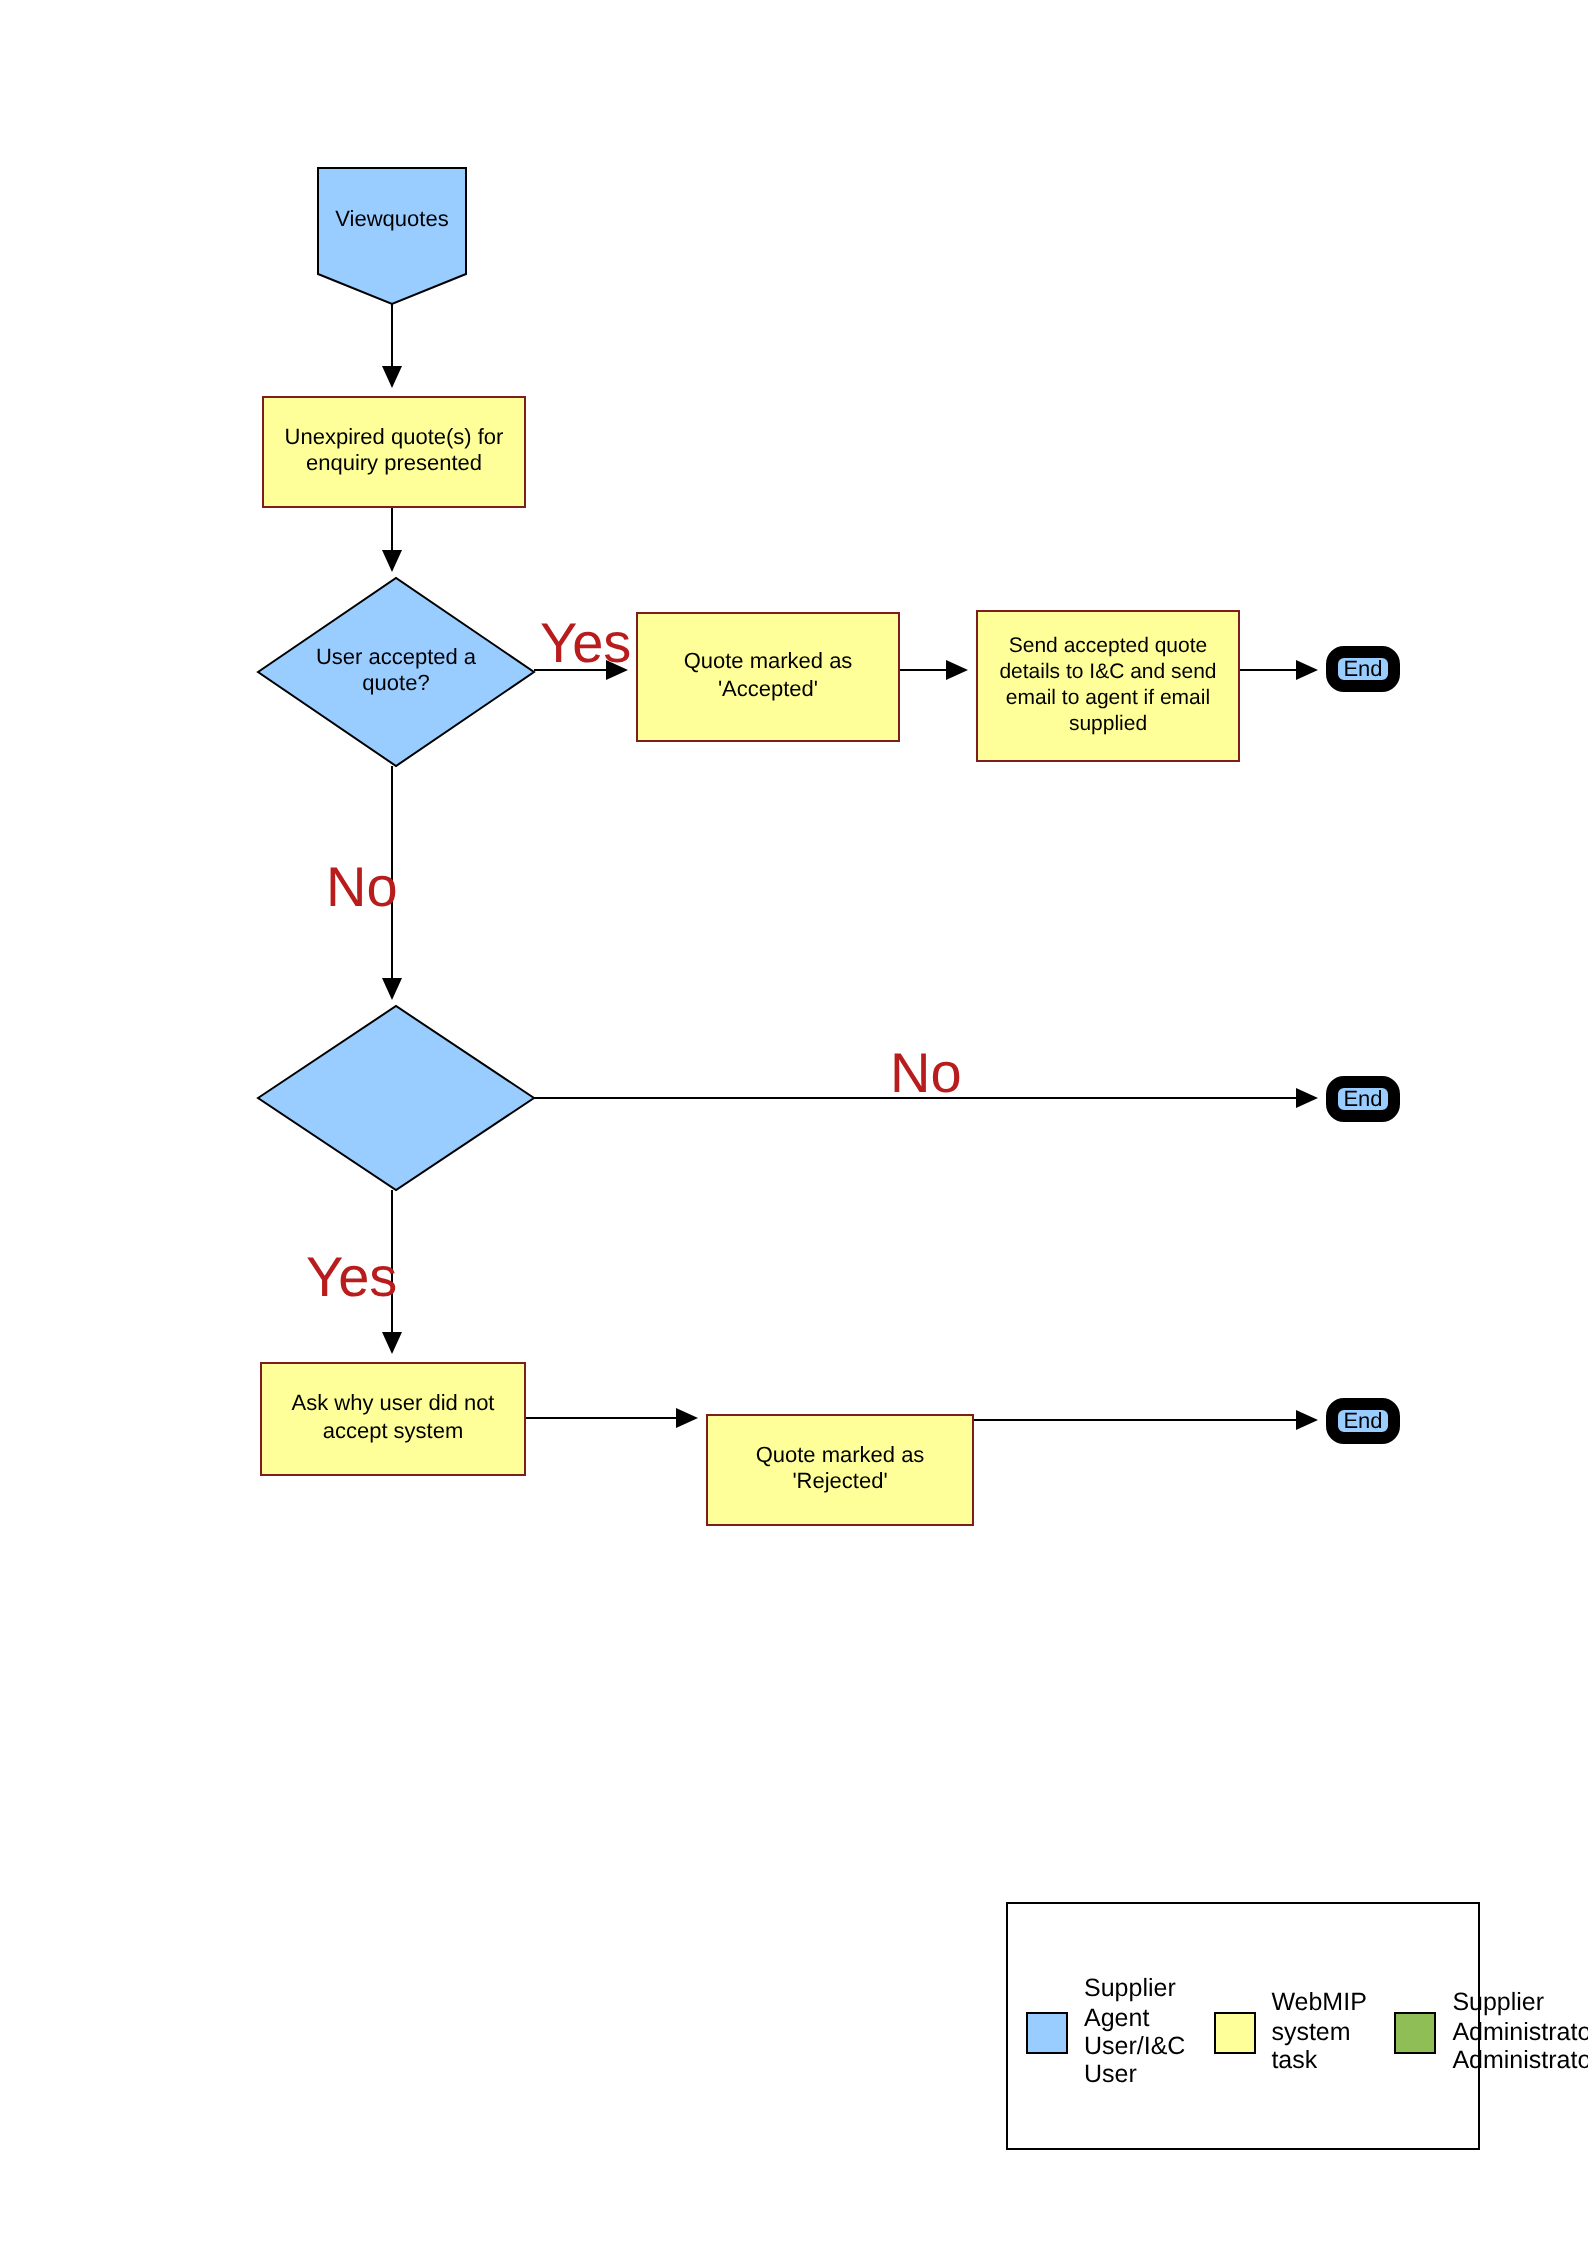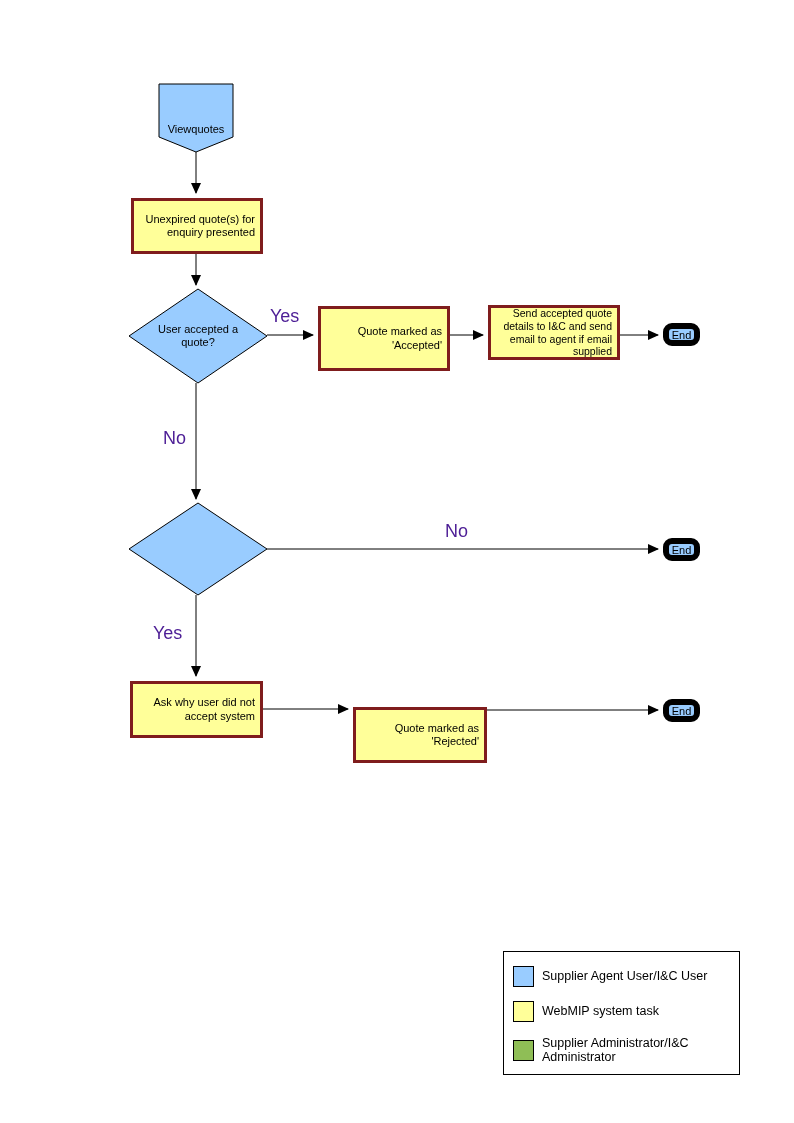--- a/index.html
+++ b/index.html
@@ -17,25 +17,25 @@
     display: flex;
     align-items: center;
     justify-content: center;
     text-align: center;
     font-size: 11px;
     line-height: 1.22;
     color: #000000;
   }
   .proc {
     position: absolute;
-    border: 3px solid #7f1d1d;
+    border: 1px solid #7f1d1d;
     display: flex;
     align-items: center;
     justify-content: center;
-    text-align: right;
+    text-align: center;
     font-size: 11px;
     line-height: 1.22;
     color: #000000;
     padding: 2px 5px;
     box-sizing: border-box;
   }
   .terminator {
     position: absolute;
     width: 37px;
     height: 23px;
@@ -43,35 +43,35 @@
     border-radius: 9px;
     display: flex;
     align-items: center;
     justify-content: center;
     font-size: 11px;
     color: #000000;
     box-sizing: border-box;
   }
   .edge-label {
     position: absolute;
-    font-size: 18px;
-    color: #4c1d95;
+    font-size: 28px;
+    color: #b91c1c;
     white-space: nowrap;
   }
   .legend {
     position: absolute;
     left: 503px;
     top: 951px;
     width: 237px;
     height: 124px;
     border: 1px solid #000000;
     box-sizing: border-box;
     padding: 14px 8px 8px 9px;
     display: flex;
-    flex-direction: column;
+    flex-direction: row;
     gap: 14px;
   }
   .legend-item { display: flex; align-items: center; gap: 8px; }
   .legend-swatch {
     width: 21px; height: 21px;
     border: 1px solid #000000;
     flex: 0 0 auto;
     box-sizing: border-box;
   }
   .legend-label { font-size: 12.5px; line-height: 1.15; color: #000000; }
@@ -98,33 +98,33 @@
     <line x1="267" y1="335" x2="313" y2="335" stroke="#000000" stroke-width="1" marker-end="url(#arrow)"></line>
     <line x1="450" y1="335" x2="483" y2="335" stroke="#000000" stroke-width="1" marker-end="url(#arrow)"></line>
     <line x1="620" y1="335" x2="658" y2="335" stroke="#000000" stroke-width="1" marker-end="url(#arrow)"></line>
     <line x1="196" y1="383" x2="196" y2="499" stroke="#000000" stroke-width="1" marker-end="url(#arrow)"></line>
     <line x1="267" y1="549" x2="658" y2="549" stroke="#000000" stroke-width="1" marker-end="url(#arrow)"></line>
     <line x1="196" y1="595" x2="196" y2="676" stroke="#000000" stroke-width="1" marker-end="url(#arrow)"></line>
     <line x1="263" y1="709" x2="348" y2="709" stroke="#000000" stroke-width="1" marker-end="url(#arrow)"></line>
     <line x1="487" y1="710" x2="658" y2="710" stroke="#000000" stroke-width="1" marker-end="url(#arrow)"></line>
   </svg>
 
-  <div class="node-text" style="left:159px; top:86px; width:74px; height:50px;align-items:flex-end;">
+  <div class="node-text" style="left:159px; top:86px; width:74px; height:50px;">
     <span>Viewquotes</span>
   </div>
 
   <div class="proc" style="left: 131px; top: 198px; width: 132px; height: 56px; background-color: rgb(255, 255, 153);">
     <span>Unexpired quote(s) for enquiry presented</span>
   </div>
 
   <div class="proc" style="left: 318px; top: 306px; width: 132px; height: 65px; background-color: rgb(255, 255, 153);">
     <span>Quote marked as 'Accepted'</span>
   </div>
 
-  <div class="proc" style="left: 488px; top: 305px; width: 132px; height: 55px; font-size: 10.5px; background-color: rgb(255, 255, 153);">
+  <div class="proc" style="left: 488px; top: 305px; width: 132px; height: 76px; font-size: 10.5px; background-color: rgb(255, 255, 153);">
     <span>Send accepted quote details to I&amp;C and send email to agent if email supplied</span>
   </div>
 
   <div class="proc" style="left: 130px; top: 681px; width: 133px; height: 57px; background-color: rgb(255, 255, 153);">
     <span>Ask why user did not accept system</span>
   </div>
 
   <div class="proc" style="left: 353px; top: 682px; width: 134px; height: 56px; background-color: rgb(255, 255, 153); margin-top: 25px;">
     <span>Quote marked as 'Rejected'</span>
   </div>

